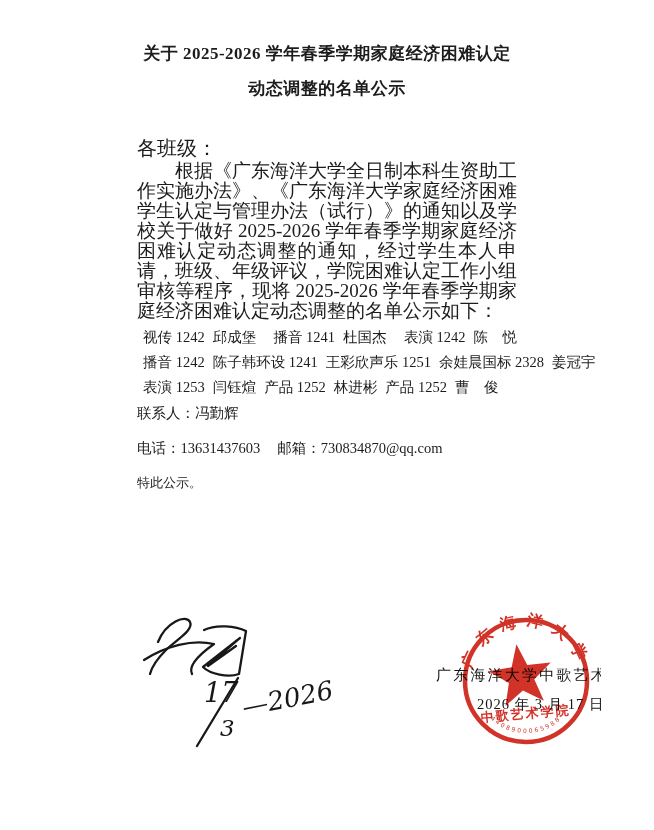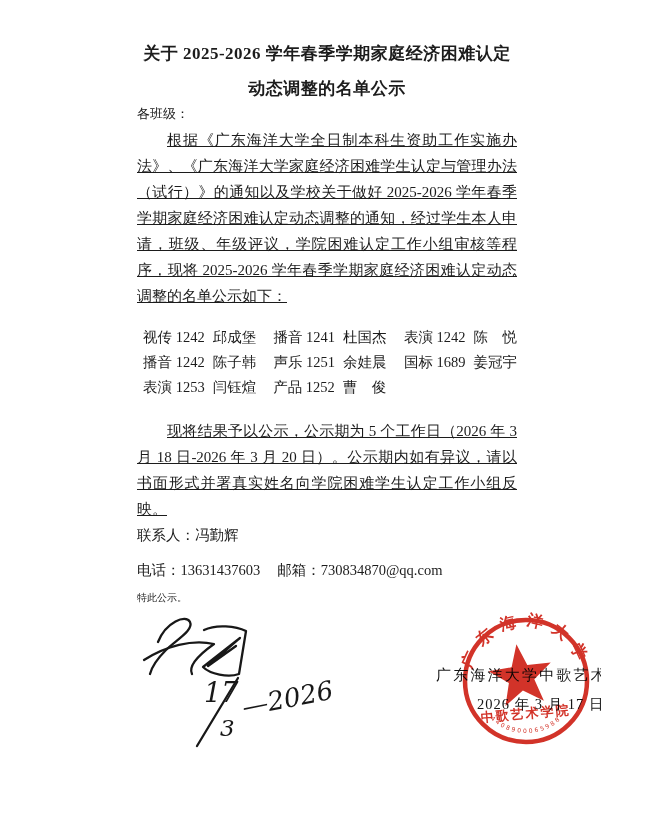--- a/index.html
+++ b/index.html
@@ -20,50 +20,50 @@
   }
   .doc-title {
     text-align: center;
     font-size: 17px;
     font-weight: bold;
     line-height: 24px;
     letter-spacing: 0.5px;
   }
   .doc-title.second { margin-top: 11px; text-align: center; }
   .salutation {
-    font-size: 13px;
+    margin-top: 34px;
+    font-size: 20px;
     line-height: 26px;
   }
   .para {
-    font-size: 15px;
-    line-height: 26px;
+    font-size: 19px;
+    line-height: 20px;
     text-align: justify;
     text-indent: 2em;
-    text-decoration: underline;
   }
-  .name-list { margin-top: 16px; padding-left: 6px; }
+  .name-list { margin-top: 4px; padding-left: 6px; }
   .name-row {
     display: flex;
     justify-content: space-between;
     font-size: 14.5px;
     line-height: 25px;
     white-space: pre;
   }
-  .name-row.last { justify-content: flex-start; gap: 17px; }
+  .name-row.last { justify-content: flex-start; gap: 8px; }
   .entry .nm { margin-left: 8px; }
   .para.notice { margin-top: 18px; }
   .contact-line {
     font-size: 14.5px;
     line-height: 26px;
   }
   .contact-line.phones { margin-top: 9px; }
   .contact-line.phones .email-group { margin-left: 17px; }
   .closing {
-    margin-top: 2px;
-    font-size: 10px;
+    margin-top: 9px;
+    font-size: 13px;
     line-height: 26px;
   }
   
   .signature-svg {
     position: absolute;
     left: 85px;
     top: 606px;
   }
   .signature-svg path { stroke: #181818; stroke-width: 2.3; fill: none;
     stroke-linecap: round; stroke-linejoin: round; }
@@ -123,30 +123,31 @@
     <div class="para intro">根据《广东海洋大学全日制本科生资助工作实施办法》、《广东海洋大学家庭经济困难学生认定与管理办法（试行）》的通知以及学校关于做好 2025-2026 学年春季学期家庭经济困难认定动态调整的通知，经过学生本人申请，班级、年级评议，学院困难认定工作小组审核等程序，现将 2025-2026 学年春季学期家庭经济困难认定动态调整的名单公示如下：</div>
 
     <div class="name-list">
       <div class="name-row">
         <span class="entry"><span class="cls">视传 1242</span><span class="nm">邱成堡</span></span>
         <span class="entry"><span class="cls">播音 1241</span><span class="nm">杜国杰</span></span>
         <span class="entry"><span class="cls">表演 1242</span><span class="nm">陈　悦</span></span>
       </div>
       <div class="name-row">
         <span class="entry"><span class="cls">播音 1242</span><span class="nm">陈子韩</span></span>
+        <span class="entry"><span class="cls">环设 1241</span><span class="nm">王彩欣</span></span>
         <span class="entry"><span class="cls">声乐 1251</span><span class="nm">余娃晨</span></span>
-        <span class="entry"><span class="cls">国标 1689</span><span class="nm">姜冠宇</span></span>
+        <span class="entry"><span class="cls">国标 2328</span><span class="nm">姜冠宇</span></span>
       </div>
       <div class="name-row last">
         <span class="entry"><span class="cls">表演 1253</span><span class="nm">闫钰煊</span></span>
+        <span class="entry"><span class="cls">产品 1252</span><span class="nm">林进彬</span></span>
         <span class="entry"><span class="cls">产品 1252</span><span class="nm">曹　俊</span></span>
       </div>
     </div>
 
-    <div class="para notice">现将结果予以公示，公示期为 5 个工作日（2026 年 3 月 18 日-2026 年 3 月 20 日）。公示期内如有异议，请以书面形式并署真实姓名向学院困难学生认定工作小组反映。</div>
 
     <div class="contact-line">
       <span>联系人：</span><span>冯勤辉</span>
     </div>
 
     <div class="contact-line phones">
       <span>电话：</span><span>13631437603</span><span class="email-group"><span>邮箱：</span><span>730834870@qq.com</span></span>
     </div>
 
     <div class="closing">特此公示。</div>

